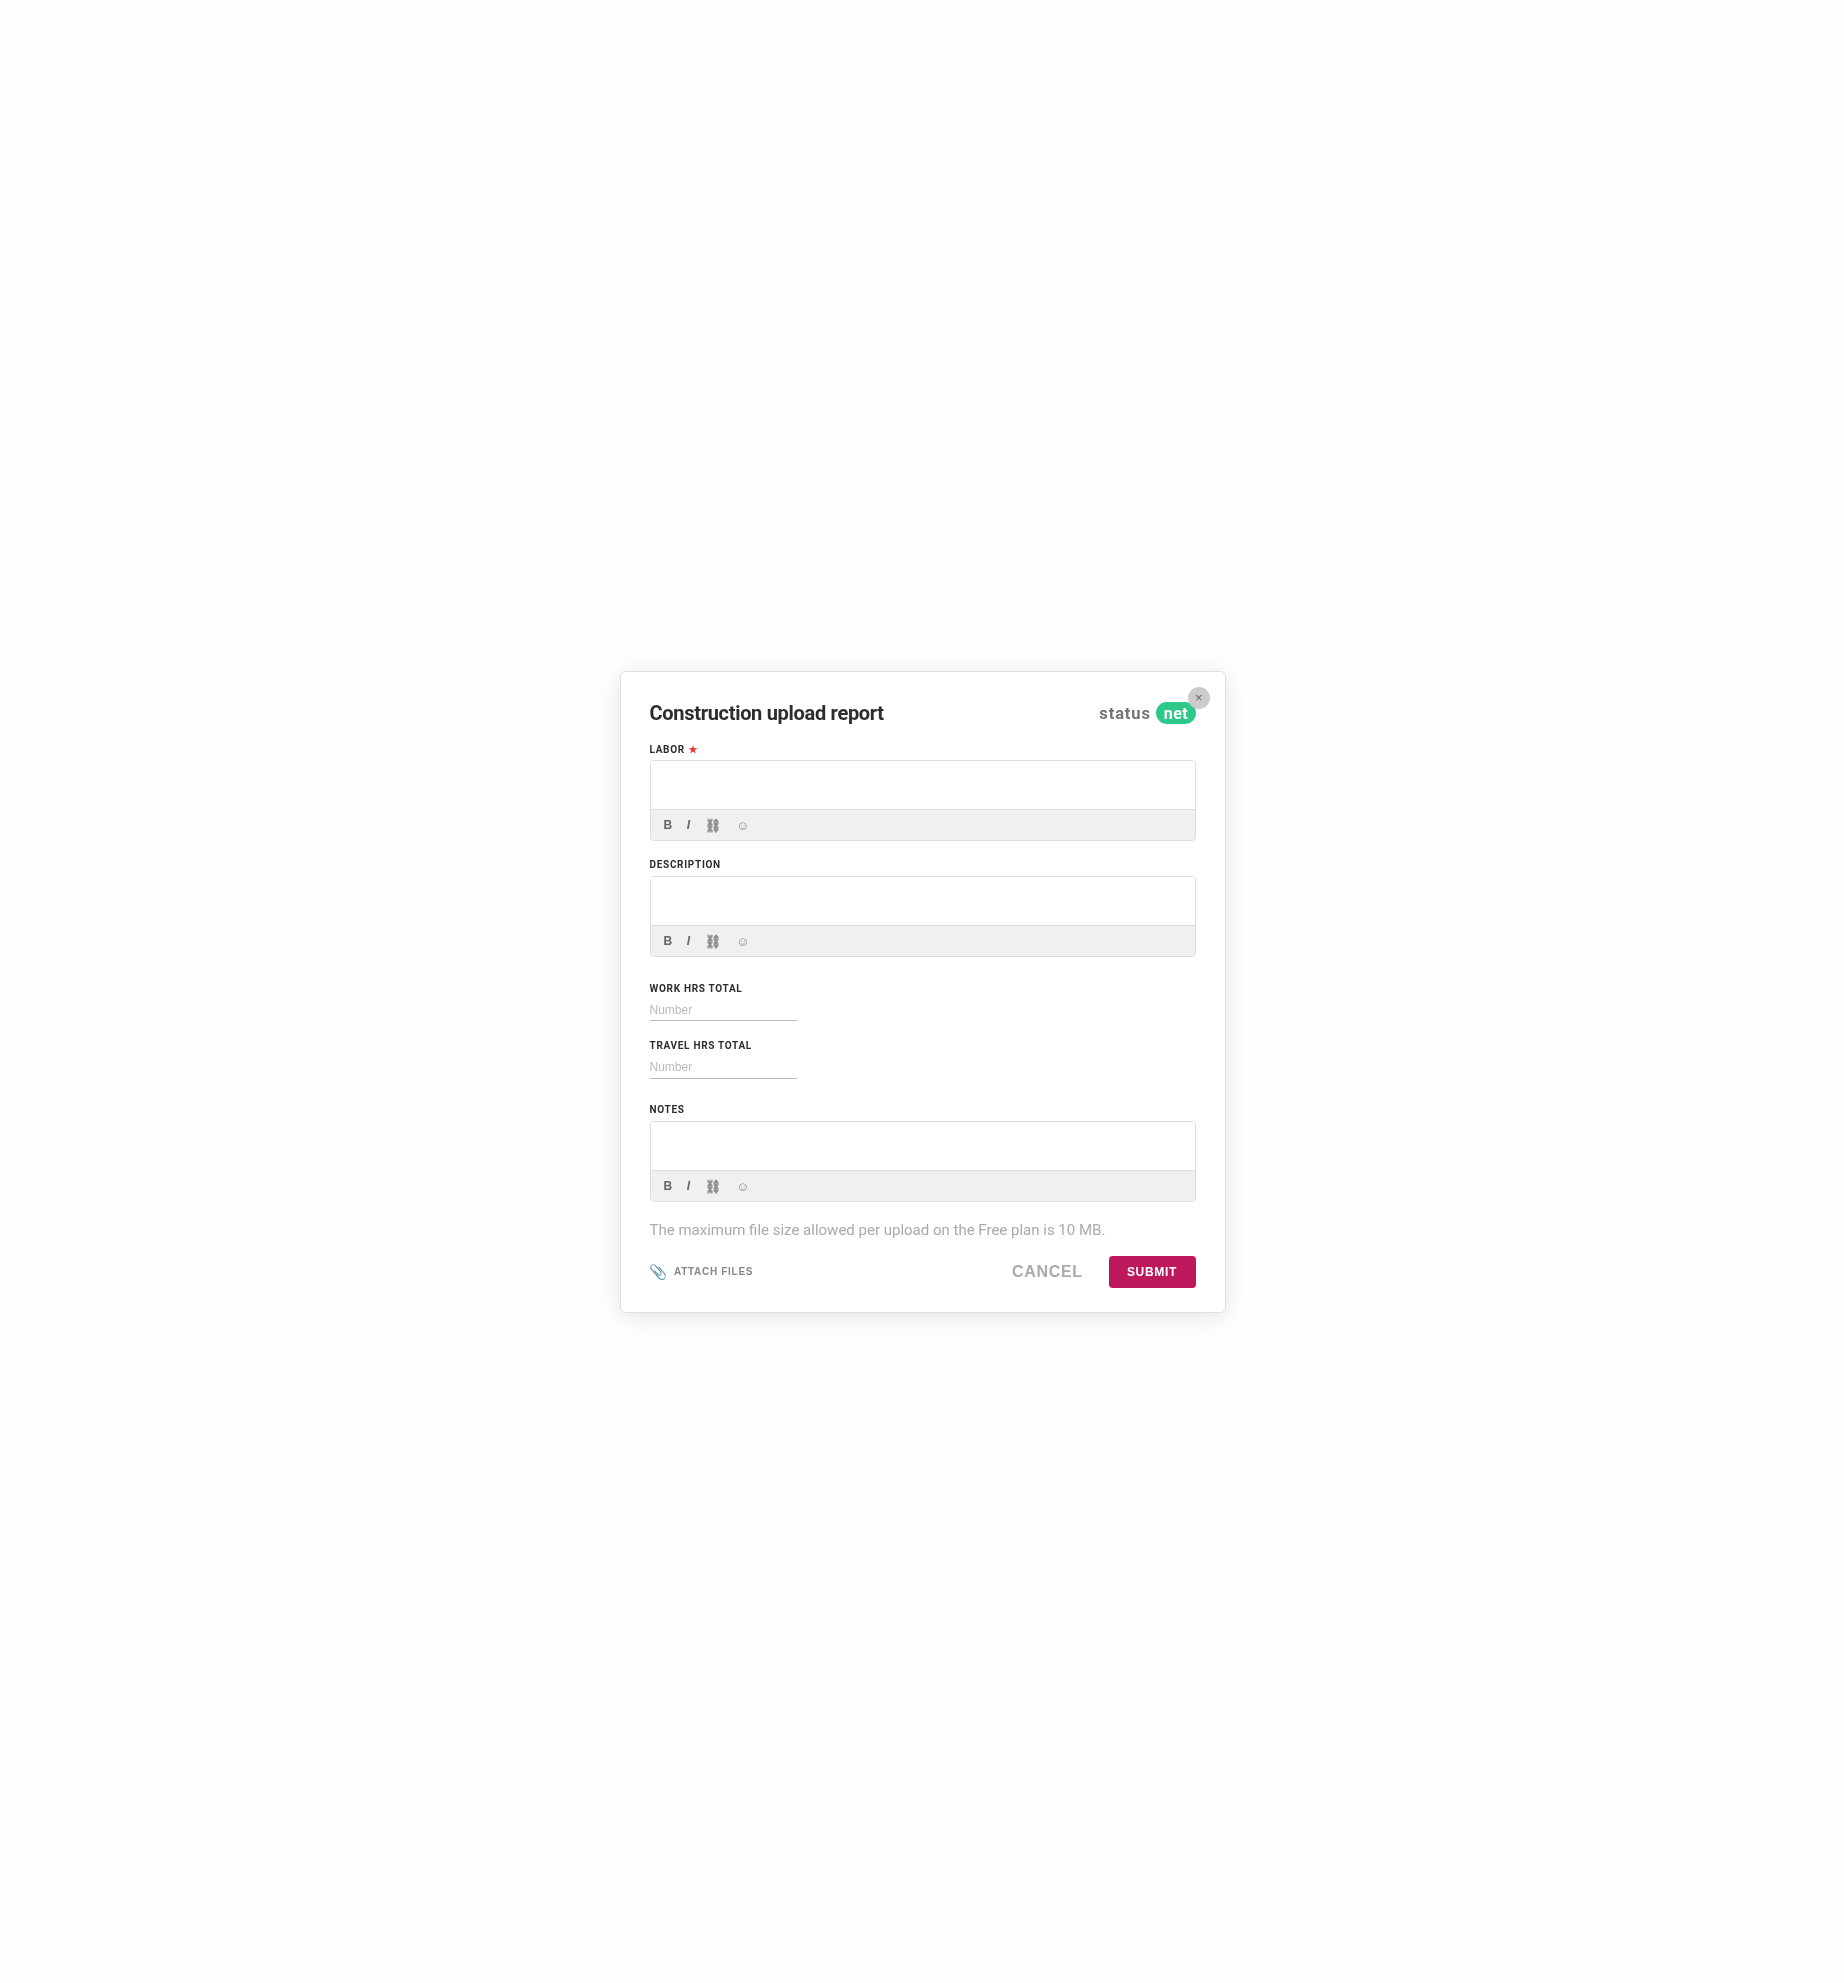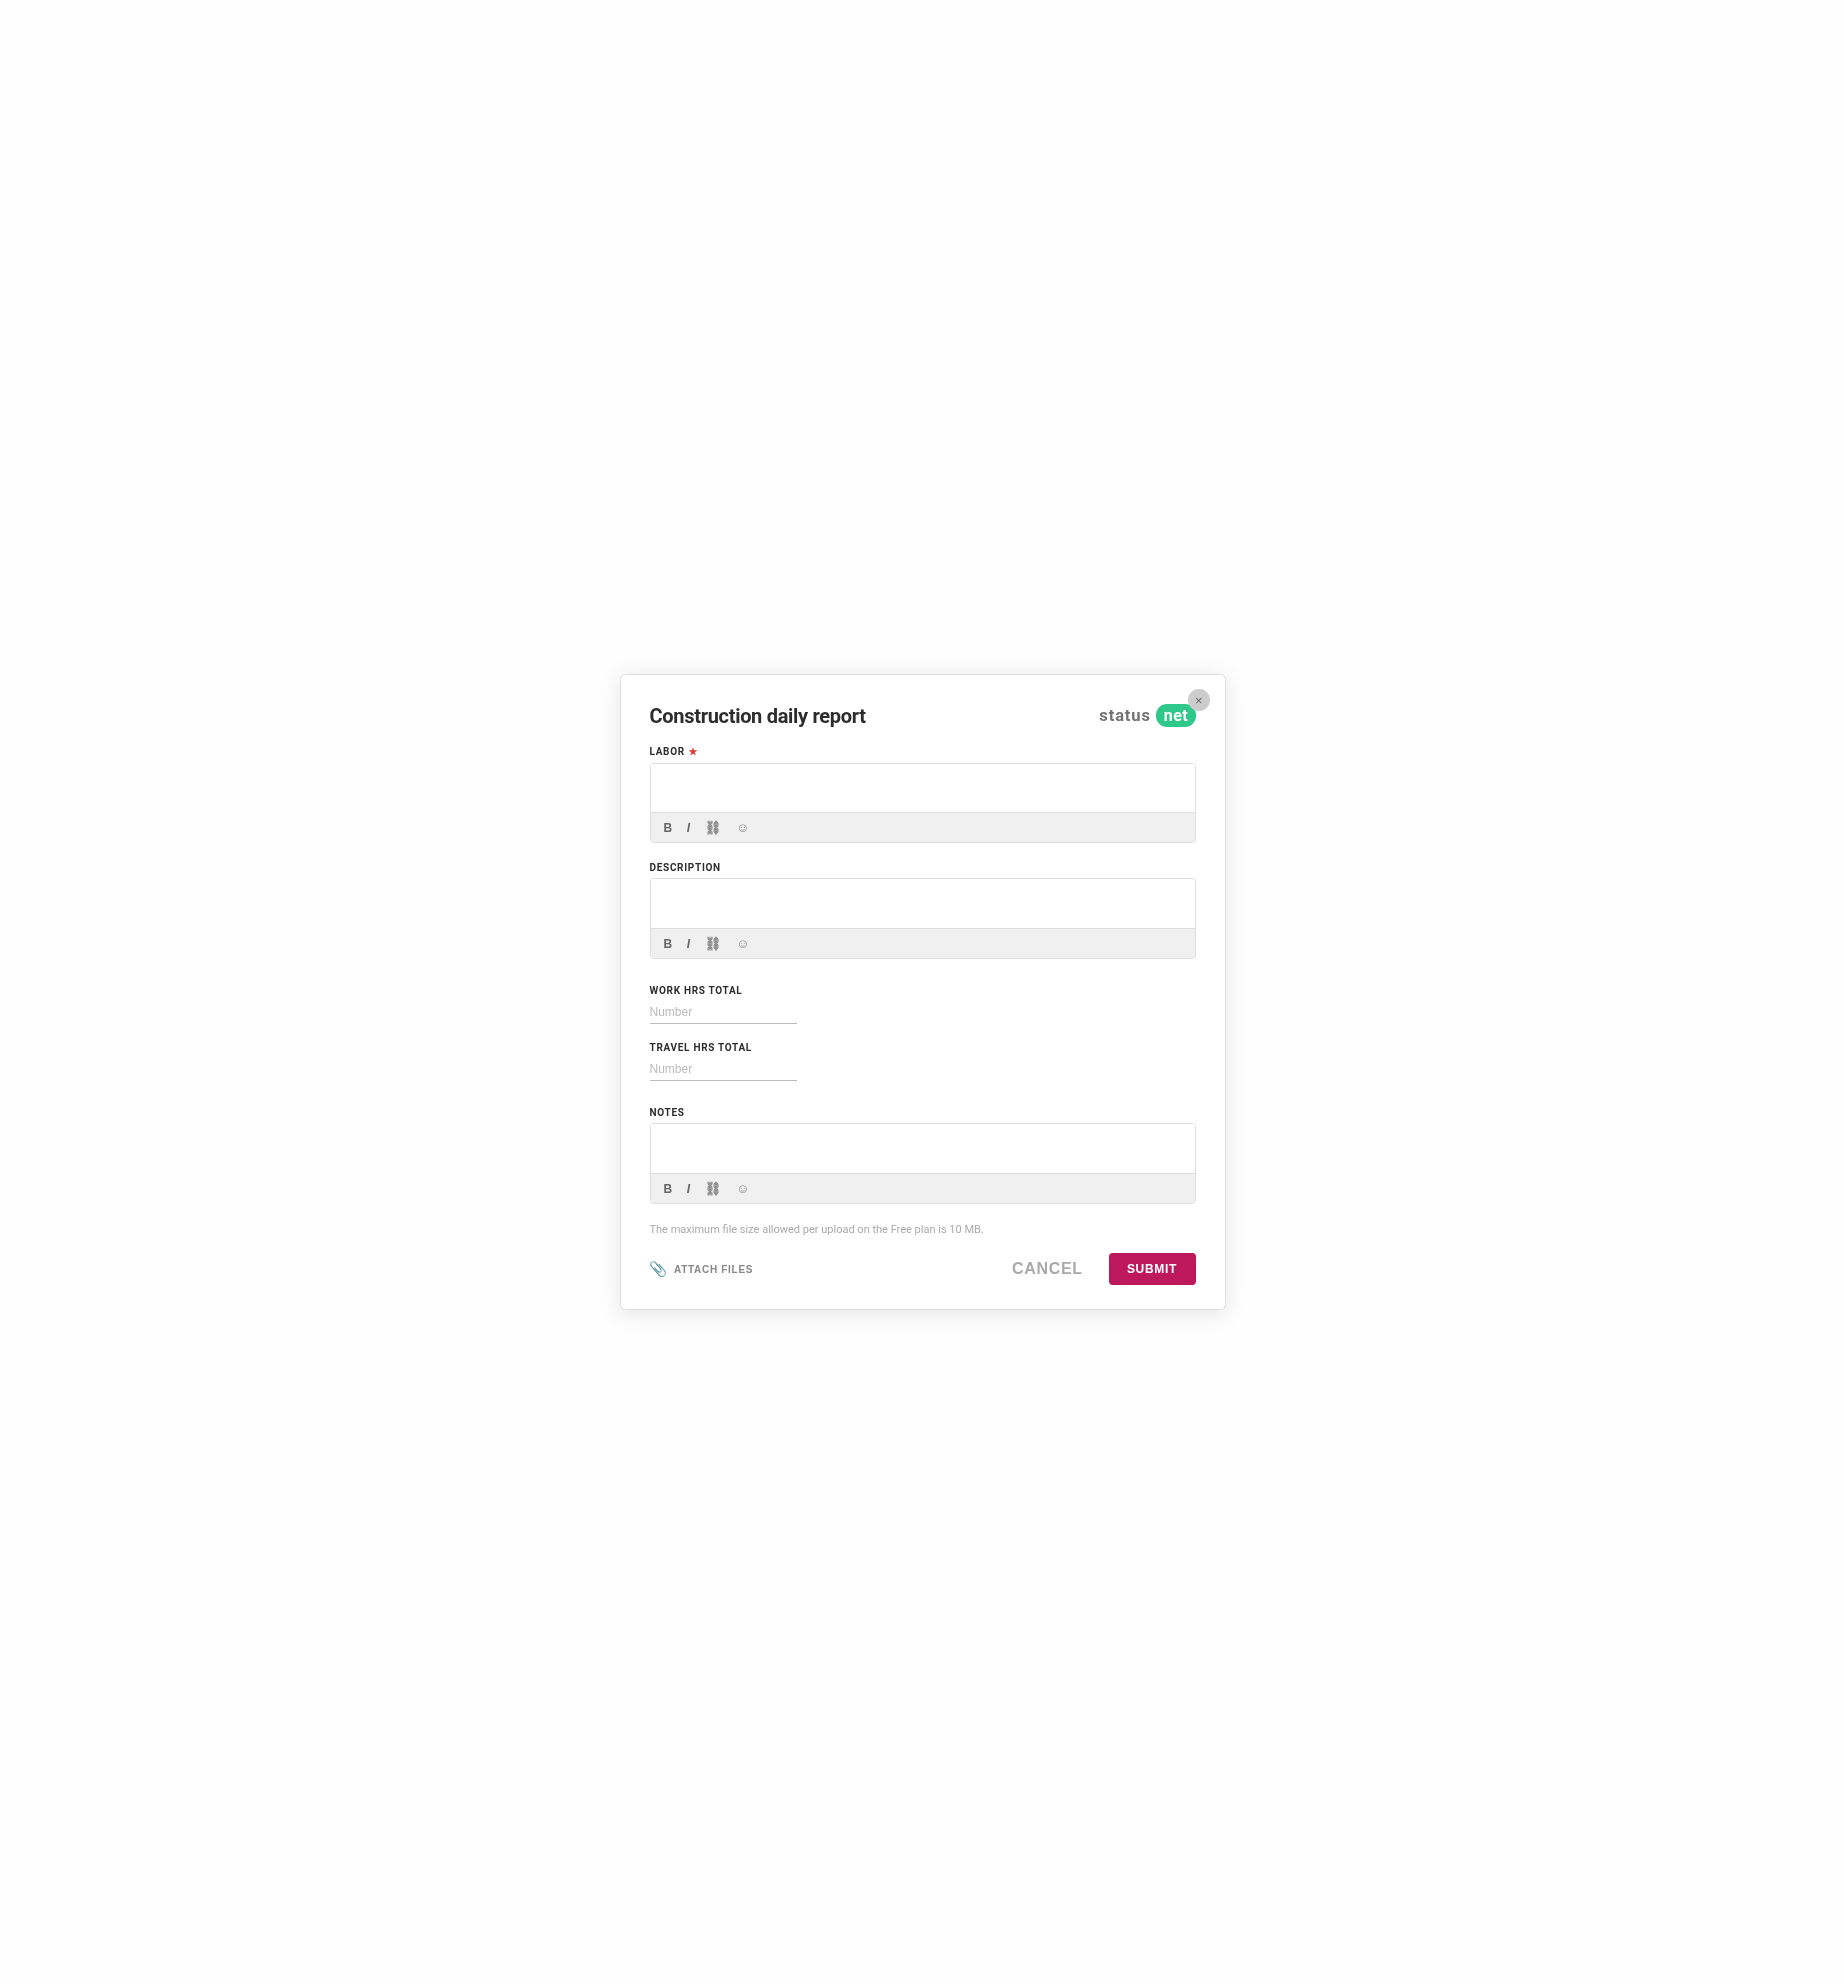--- a/index.html
+++ b/index.html
@@ -172,21 +172,21 @@
       outline: none;
       width: 147px;
       background: transparent;
     }
 
     .number-input::placeholder {
       color: #bbb;
     }
 
     .file-info {
-      font-size: 11px;
+      font-size: 15px;
       color: #aaa;
       margin-bottom: 14.7px;
       margin-top: 19px;
     }
 
     .dialog-footer {
       display: flex;
       align-items: center;
       justify-content: space-between;
       margin-top: 7.3px;
@@ -246,21 +246,21 @@
       height: 7.3px;
     }
   </style>
 </head>
 <body>
 
 <div class="dialog-overlay">
   <div class="dialog">
 
     <div class="dialog-header">
-      <span class="dialog-title">Construction daily report</span>
+      <span class="dialog-title">Construction upload report</span>
       <div class="brand-area">
         <span class="brand-text">status</span>
         <span class="brand-badge">net</span>
       </div>
     </div>
 
     <button class="close-btn">×</button>
 
     <div class="field-group">
       <div class="section-label">

